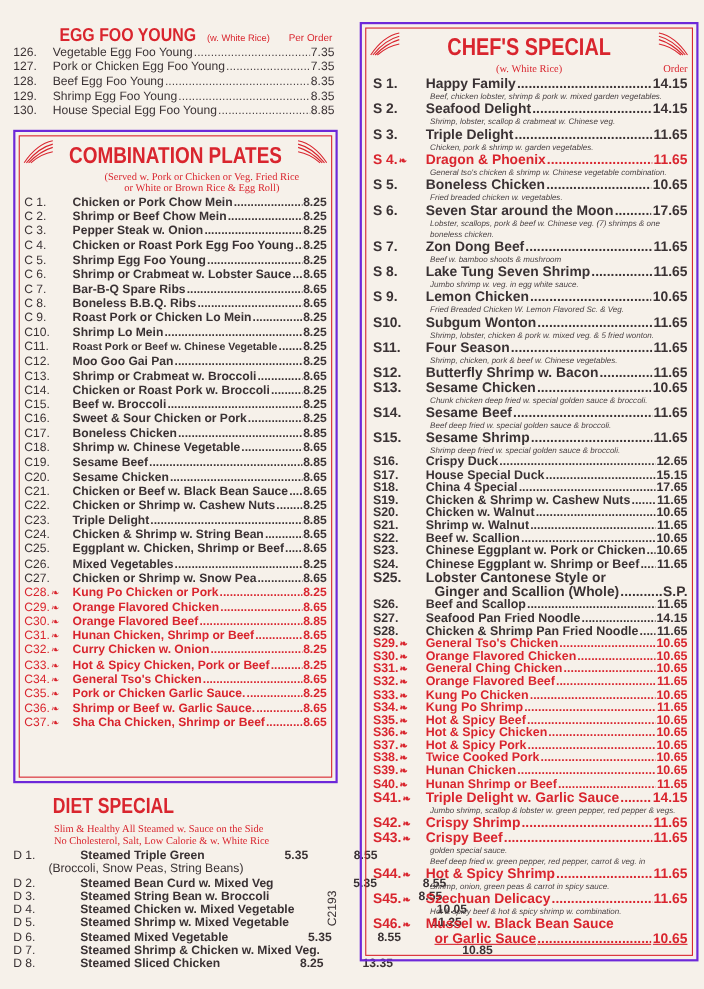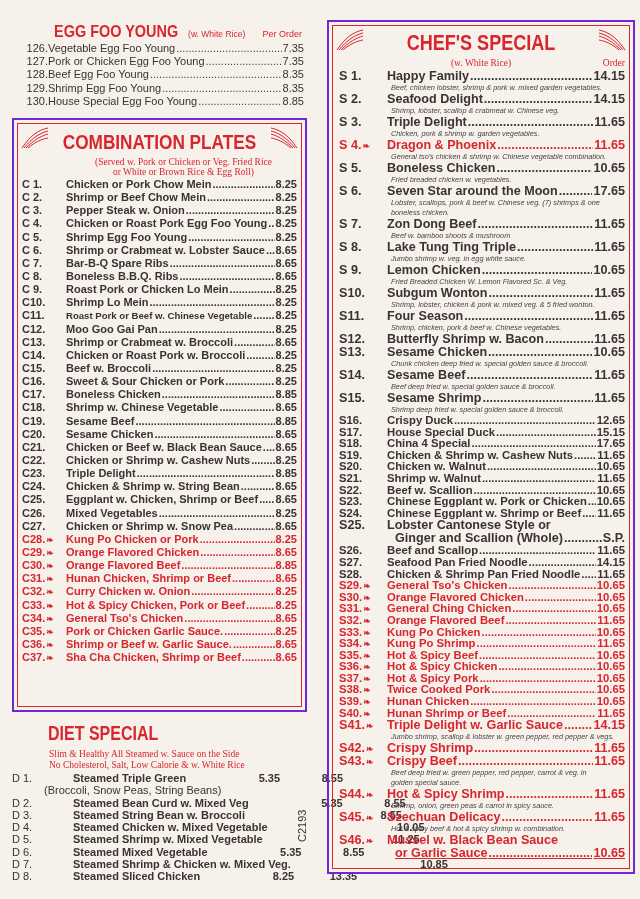--- a/index.html
+++ b/index.html
@@ -18,34 +18,34 @@
   .row .dots::before { content:"........................................................................................................................................................"; letter-spacing:0px; }
   .row .price { flex:0 0 auto; text-align:right; }
 
   
   #efy { left:12px; top:22px; width:292px; }
   #efy .head { display:flex; align-items:baseline; height:20px; padding-left:42px; }
   #efy .head .t { font-size:17px; color:#d9252e; font-weight:bold; transform:scaleX(0.85); transform-origin:left; letter-spacing:0px; }
   #efy .head .sub { font-size:8.5px; color:#d9252e; margin-left:-12px; }
   #efy .head .po { font-size:9px; color:#d9252e; margin-left:auto; margin-right:2px; }
   #efy .row { font-size:11px; height:13.2px; line-height:13.2px; }
-  #efy .code { width:36px;text-align:right; }
+  #efy .code { width:36px; }
   #efy .dots { color:#4a4244; }
 
   
   .frame { position:absolute; border:2px solid #6d28d9; }
   .frame::after { content:""; position:absolute; left:3px; top:3px; right:3px; bottom:3px; border:1px solid #d9252e; pointer-events:none; }
   .swirl { position:absolute; width:30px; height:24px; }
 
   #combo { left:12px; top:118px; width:291px; height:590px; }
   #combo .title { position:absolute; left:0; right:0; top:10px; text-align:center; font-size:21px; color:#d9252e; font-weight:bold; transform:scaleX(0.82); }
   #combo .sub { position:absolute; left:0; right:0; top:37px; text-align:center; font-family:"Liberation Serif", serif; font-size:9.5px; color:#d9252e; line-height:10px;padding-left:48px; }
   #combo .list { position:absolute; left:8px; right:8px; top:58px; }
   #combo .row { font-size:11px; font-weight:bold; height:13.15px; line-height:13.15px; }
-  #combo .code { width:44px; font-weight:bold; }
+  #combo .code { width:44px; font-weight:normal; }
   #combo .row.small .name { font-size:9.6px; }
 
   #diet { left:12px; top:722px; width:300px; }
   #diet .t { position:absolute; left:36px; top:0; font-size:20px; color:#d9252e; font-weight:bold; transform:scaleX(0.8); transform-origin:left; }
   #diet .sub { position:absolute; left:37px; top:27px; font-family:"Liberation Serif", serif; font-size:9.5px; color:#d9252e; line-height:11px; }
   #diet .list { position:absolute; left:0; top:50px; width:287px; }
   #diet .row { font-size:11px; height:12.3px; line-height:12.3px; font-weight:bold;gap:29px; }
   #diet .code { width:32px; font-weight:normal; }
   #diet .note { font-size:11px; height:12.3px; line-height:12.3px; padding-left:32px; font-weight:normal; }
   #diet .p1 { width:34px; text-align:right; }
@@ -491,21 +491,21 @@
       <div class="desc">boneless chicken.</div>
       <div class="row big">
         <span class="code">S 7.</span>
         <span class="name">Zon Dong Beef</span>
         <span class="dots"></span>
         <span class="price">11.65</span>
       </div>
       <div class="desc">Beef w. bamboo shoots &amp; mushroom</div>
       <div class="row big">
         <span class="code">S 8.</span>
-        <span class="name">Lake Tung Ting Triple</span>
+        <span class="name">Lake Tung Seven Shrimp</span>
         <span class="dots"></span>
         <span class="price">11.65</span>
       </div>
       <div class="desc">Jumbo shrimp w. veg. in egg white sauce.</div>
       <div class="row big">
         <span class="code">S 9.</span>
         <span class="name">Lemon Chicken</span>
         <span class="dots"></span>
         <span class="price">10.65</span>
       </div>
@@ -716,22 +716,22 @@
         <span class="name">Crispy Shrimp</span>
         <span class="dots"></span>
         <span class="price">11.65</span>
       </div>
       <div class="row big red">
         <span class="code">S43.<span class="pepper">❧</span></span>
         <span class="name">Crispy Beef</span>
         <span class="dots"></span>
         <span class="price">11.65</span>
       </div>
+      <div class="desc">golden special sauce.</div>
       <div class="desc">Beef deep fried w. green pepper, red pepper, carrot &amp; veg. in</div>
-      <div class="desc">golden special sauce.</div>
       <div class="row big red">
         <span class="code">S44.<span class="pepper">❧</span></span>
         <span class="name">Hot &amp; Spicy Shrimp</span>
         <span class="dots"></span>
         <span class="price">11.65</span>
       </div>
       <div class="desc">Shrimp, onion, green peas &amp; carrot in spicy sauce.</div>
       <div class="row big red">
         <span class="code">S45.<span class="pepper">❧</span></span>
         <span class="name">Szechuan Delicacy</span>

